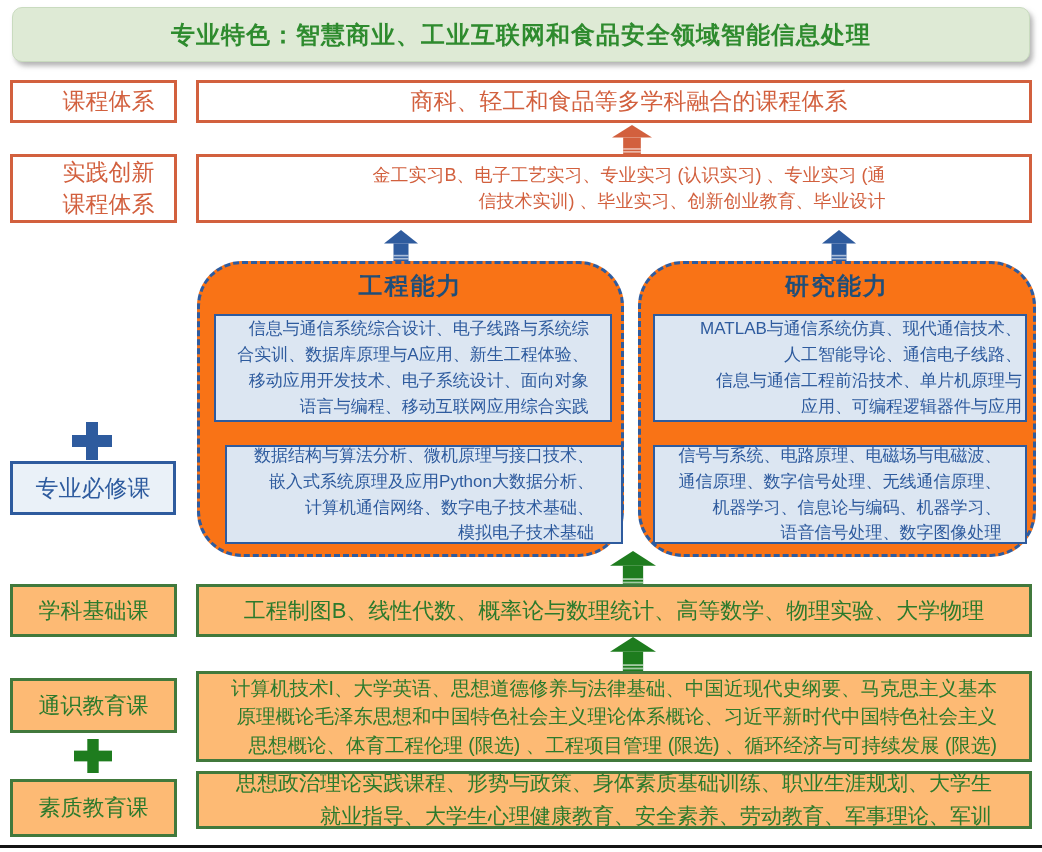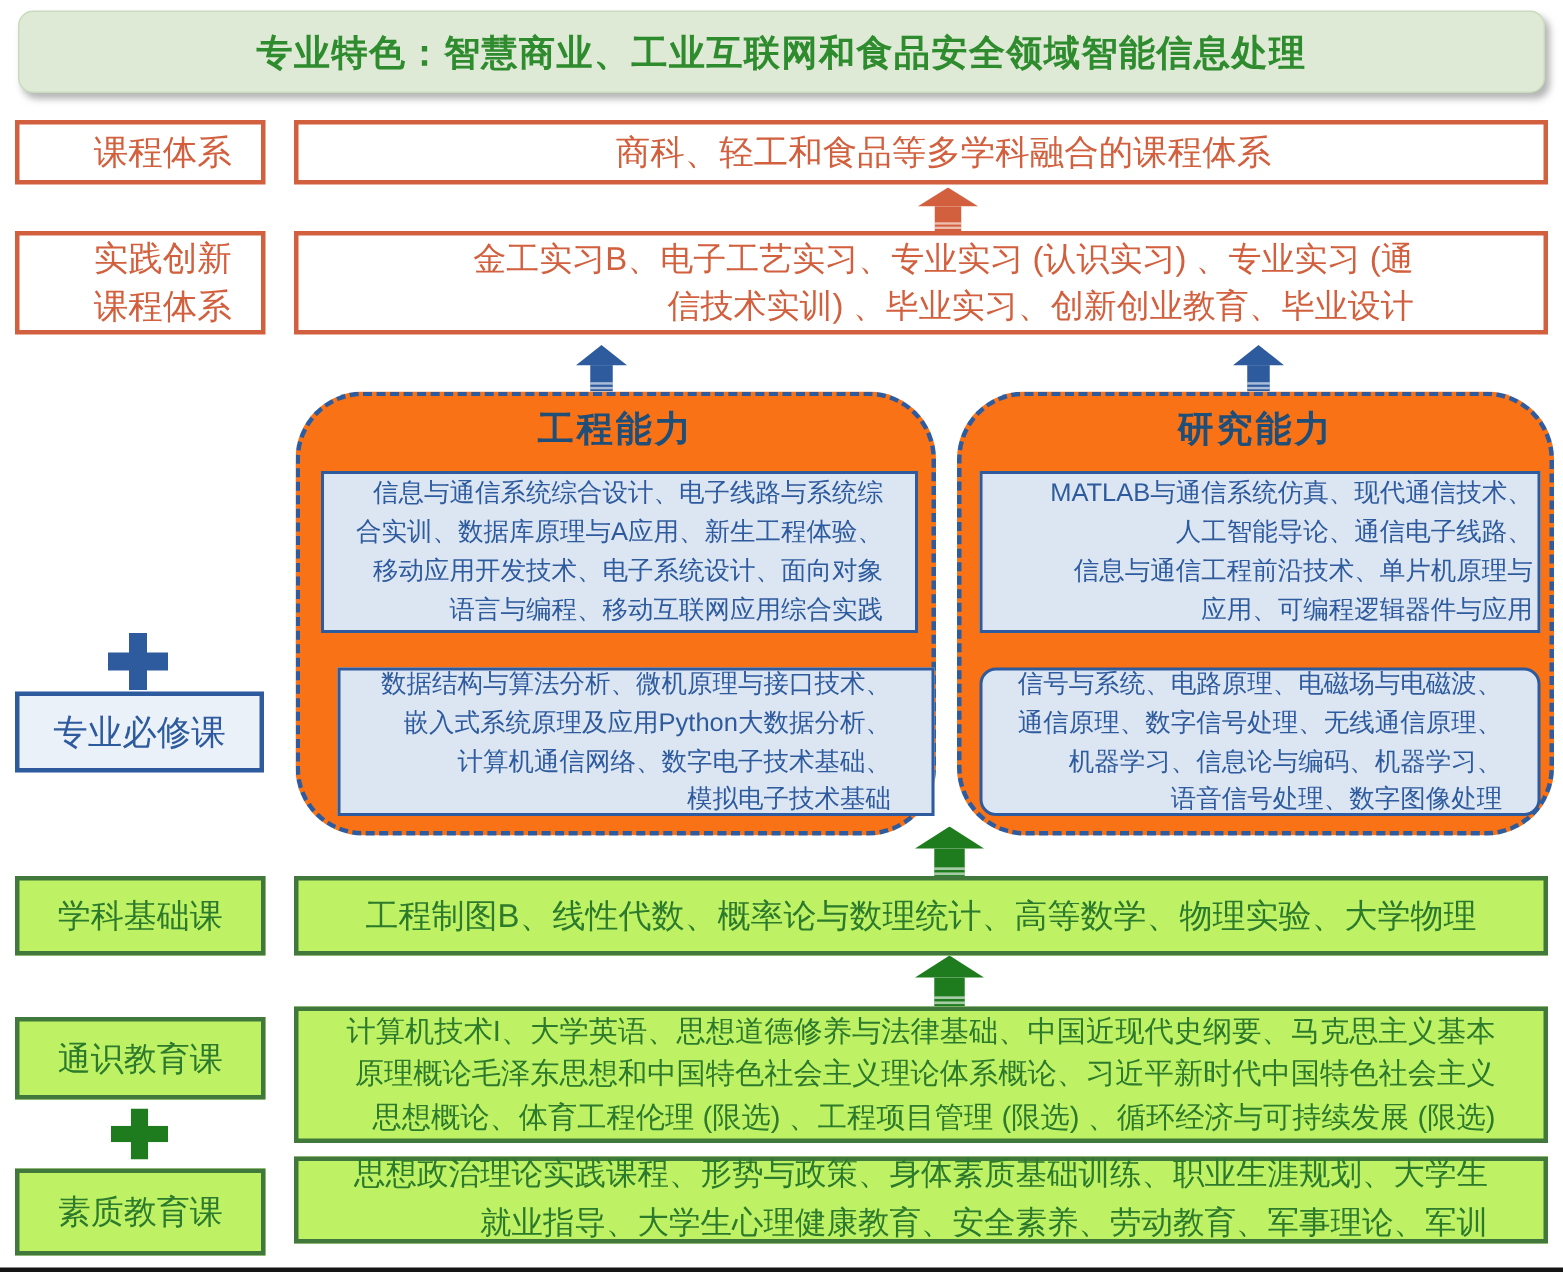--- a/index.html
+++ b/index.html
@@ -17,42 +17,42 @@
     background:#DEEAD5;border:1px solid #c9dbbf;border-radius:10px;
     box-shadow:3px 4px 5px rgba(120,120,120,.55);
     color:#2E8B2E;font-size:24px;font-weight:bold;letter-spacing:1px;
   }
 
   
   .red-box{border:3px solid #D2603E;color:#D2603E;background:#fff;padding-left:30px;}
   .r1-label{left:10px;top:80px;width:167px;height:43px;font-size:23px;}
   .r1-wide {left:196px;top:80px;width:836px;height:43px;font-size:23px;}
   .r2-label{left:10px;top:154px;width:167px;height:69px;font-size:23px;line-height:1.35;}
-  .r2-wide {left:196px;top:154px;width:836px;height:69px;font-size:22px;line-height:1.4;}
+  .r2-wide {left:196px;top:154px;width:836px;height:69px;font-size:18px;line-height:1.4;}
 
   
   .dash-box{border:3px dashed #2E5B9E;border-radius:45px;background:#f97316;}
   .dash-left {left:197px;top:261px;width:427px;height:296px;}
   .dash-right{left:638px;top:261px;width:398px;height:296px;}
   .cap-title{position:absolute;top:6px;left:0;width:100%;text-align:center;
     color:#1F4E79;font-size:24px;font-weight:bold;letter-spacing:2px;}
   .inner-box{position:absolute;box-sizing:border-box;background:#DCE6F2;border:2.5px solid #2E5B9E;
     color:#2E5B9E;font-size:17px;line-height:1.52;display:flex;align-items:center;justify-content:center;text-align:center;}
   .dash-left  .ib-a{left:14px;top:50px;width:398px;height:108px;}
   .dash-left  .ib-b{left:25px;top:181px;width:398px;height:99px;}
   .dash-right .ib-a{left:12px;top:50px;width:374px;height:108px;padding-left:42px;}
-  .dash-right .ib-b{left:12px;top:181px;width:374px;height:99px;border-radius:11px;}
+  .dash-right .ib-b{left:12px;top:181px;width:374px;height:99px;}
 
   
   .blue-label{border:3px solid #2E5B9E;color:#2E5B9E;background:#EAF1F8;font-size:23px;}
   .side-exp{left:10px;top:363px;width:166px;height:54px;}
   .side-req{left:10px;top:461px;width:166px;height:54px;}
 
   
-  .green-box{border:3px solid #41793C;color:#2C7A2C;background:#bef264;}
+  .green-box{border:3px solid #41793C;color:#2C7A2C;background:#fdba74;}
   .r3-label{left:10px;top:584px;width:167px;height:53px;font-size:22px;}
   .r3-wide {left:196px;top:584px;width:836px;height:53px;font-size:22px;}
   .r4-label{left:10px;top:678px;width:167px;height:55px;font-size:22px;}
   .r4-wide {left:196px;top:671px;width:836px;height:91px;font-size:19.5px;line-height:1.46;}
   .r5-label{left:10px;top:779px;width:167px;height:58px;font-size:22px;}
   .r5-wide {left:196px;top:771px;width:836px;height:58px;font-size:21px;line-height:1.55;}
 
   
   .arrow{display:block;}
   .c-red{color:#D2603E;} .c-blue{color:#2E5B9E;} .c-garrow{color:#1E7C1E;}

